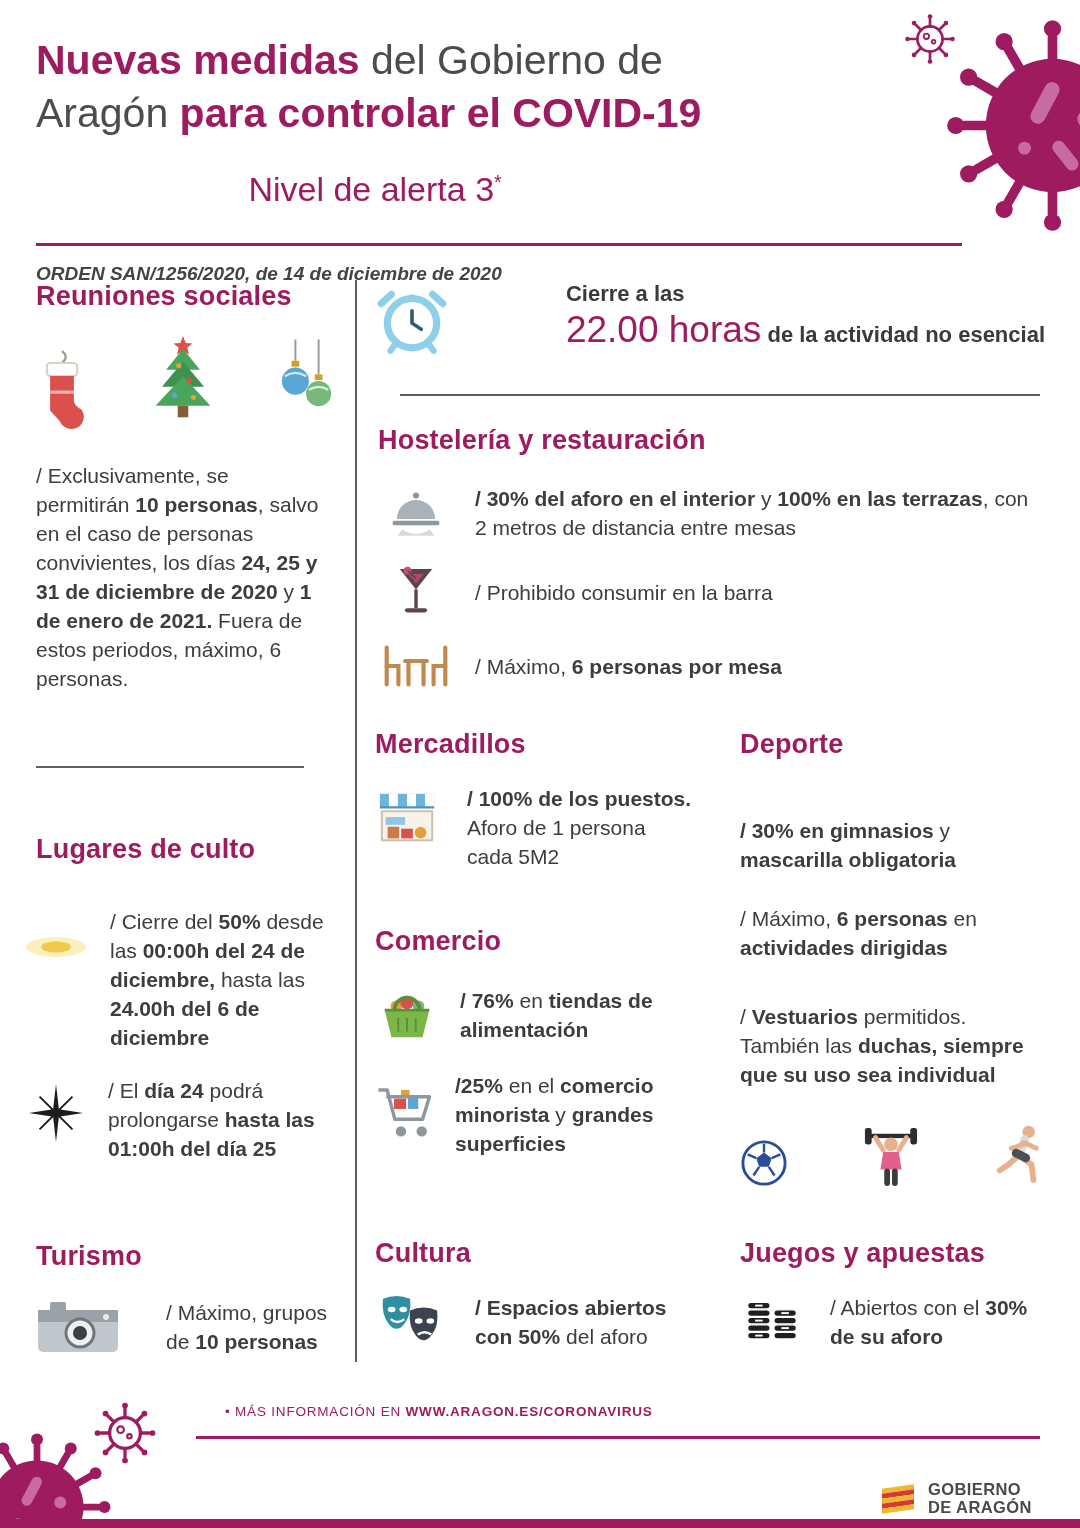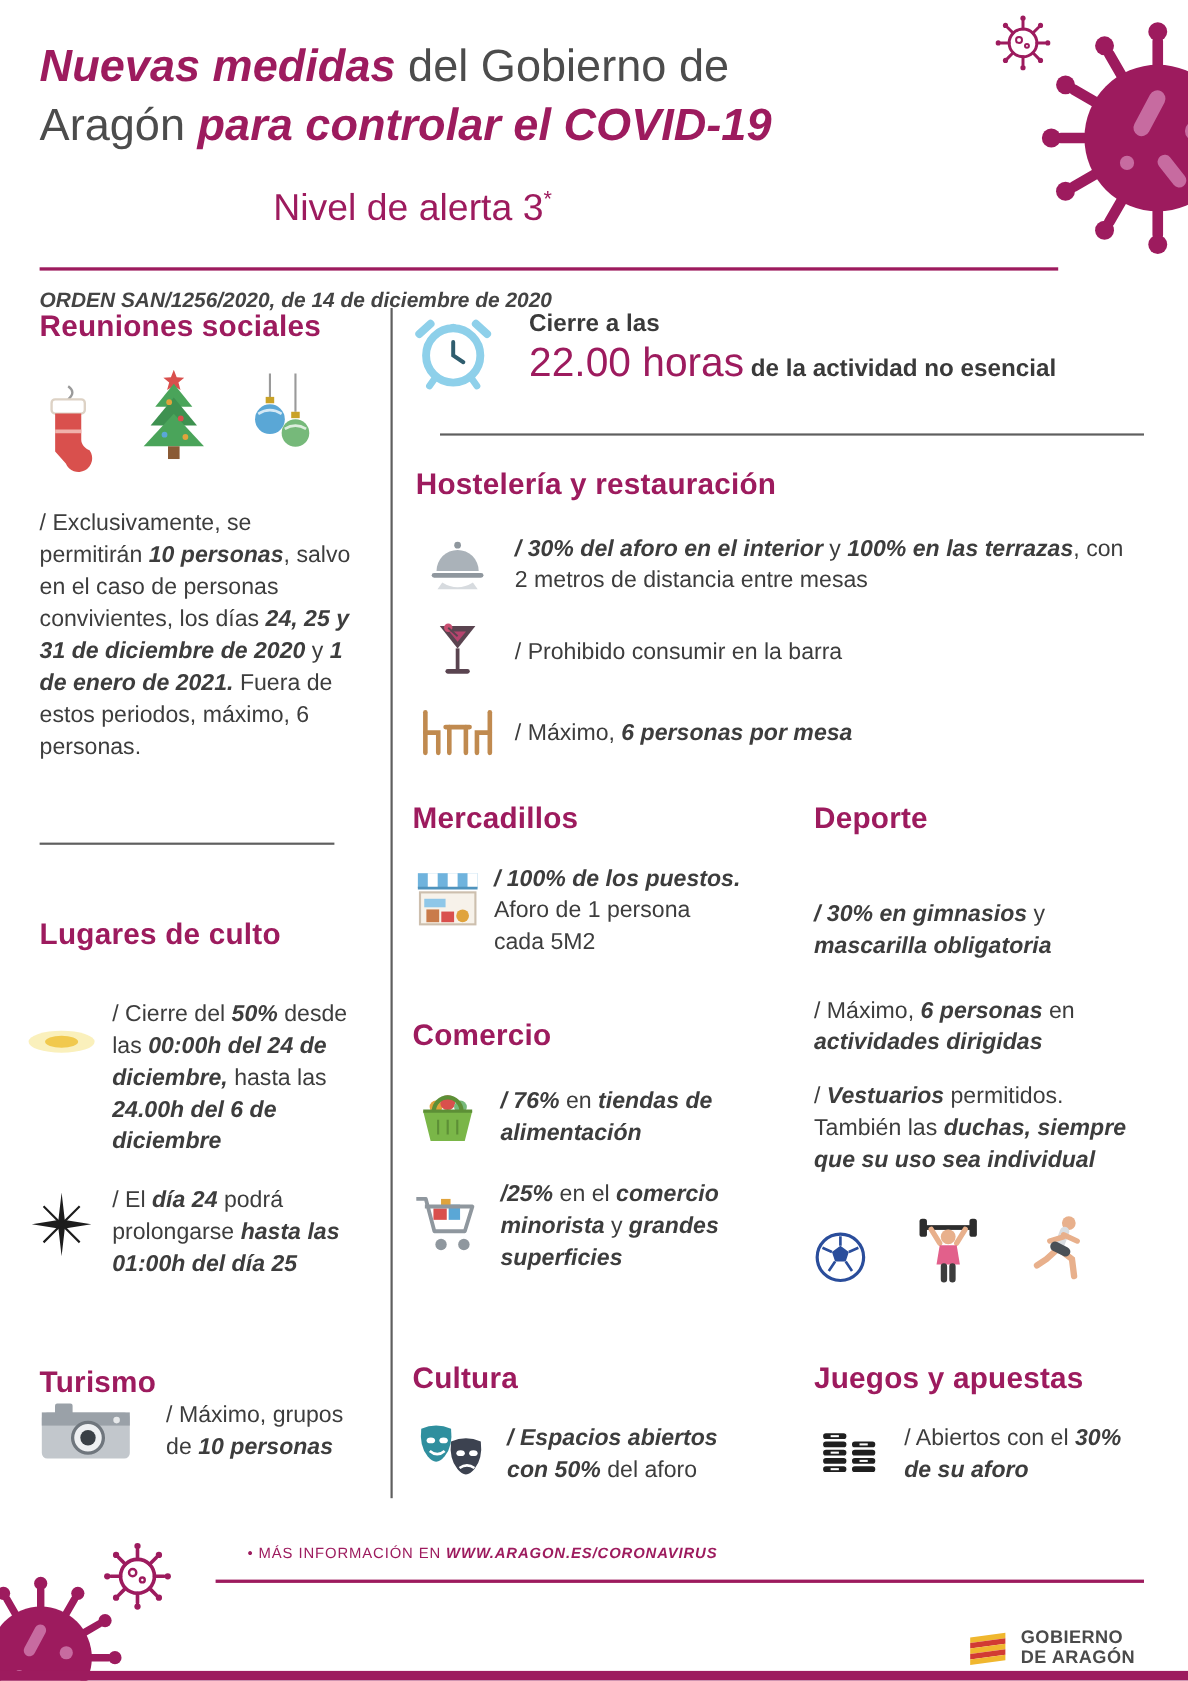--- a/index.html
+++ b/index.html
@@ -7,30 +7,30 @@
     --dark:#4c4c4c;
     --body:#3d3d3d;
     --line:#5f5f5f;
   }
   *{margin:0;padding:0;box-sizing:border-box;}
   body{background:#e8e8e8;font-family:"Liberation Sans",sans-serif;}
   .page{position:relative;width:1080px;height:1528px;margin:0 auto;background:#ffffff;overflow:hidden;}
   .abs{position:absolute;}
   .sec{font-size:27px;font-weight:700;color:var(--accent);letter-spacing:.2px;}
   .body-text{font-size:21px;line-height:29px;color:var(--body);}
-  .b{font-weight:700;font-style:italic;}
+  .b{font-weight:700;}
   .seg-accent{color:var(--accent);}
   .title{font-size:41px;line-height:53px;color:var(--dark);font-weight:400;}
   .alert-row{display:flex;align-items:flex-end;gap:54px;flex-direction:column;}
   .alert{font-size:34px;color:var(--accent);font-weight:400;}
   .alert sup{font-size:58%;}
   .order{font-size:19px;font-style:italic;font-weight:700;color:#444;padding-bottom:5px;}
   .rule{background:var(--accent);}
   .thin-line{background:var(--line);}
-  .row{display:flex;}
+  .row{display:flex;justify-content:space-between;}
   .icon-cell{flex:0 0 auto;display:flex;justify-content:center;}
   .closure-lead{font-size:22px;font-weight:700;color:#3a3a3a;}
   .closure-time{font-size:37px;font-weight:400;color:var(--accent);}
   .closure-suffix{font-size:22px;font-weight:700;color:#3a3a3a;}
   .footer-info{font-size:13.5px;letter-spacing:.8px;color:var(--accent);}
   .logo-text{font-size:16.5px;line-height:18px;font-weight:700;color:#4a4a4a;letter-spacing:.4px;}
 </style>
 </head>
 <body>
 
@@ -146,21 +146,21 @@
           <path d="M30 2 L33 28 L58 32 L33 36 L30 62 L27 36 L2 32 L27 28 Z" fill="#1d1d1d"></path>
           <path d="M13 15 L47 49 M47 15 L13 49" stroke="#1d1d1d" stroke-width="2"></path>
         </svg>
       </div>
       <p class="body-text" style="width:242px"><span>/ El </span><span class="b">día 24</span><span> podrá prolongarse </span><span class="b">hasta las 01:00h del día 25</span></p>
     </div>
   </section>
 
   <section class="abs" style="left:36px;top:1241px;width:320px">
     <div class="sec">Turismo</div>
-    <div class="row" style="gap:31px;align-items:center">
+    <div class="row" style="margin-top:26px;gap:31px;align-items:center">
       <svg width="84" height="58" viewBox="0 0 84 58">
         <rect x="2" y="12" width="80" height="42" rx="5" fill="#c2c7cc"></rect>
         <rect x="2" y="12" width="80" height="12" fill="#9aa1a8"></rect>
         <rect x="14" y="4" width="16" height="10" rx="2" fill="#9aa1a8"></rect>
         <circle cx="44" cy="35" r="14" fill="#eef0f2" stroke="#6f767d" stroke-width="3"></circle>
         <circle cx="44" cy="35" r="7" fill="#3a4046"></circle>
         <circle cx="70" cy="19" r="3" fill="#e7e9eb"></circle>
       </svg>
       <p class="body-text" style="width:190px"><span>/ Máximo, grupos de </span><span class="b">10 personas</span></p>
     </div>
@@ -295,21 +295,21 @@
         </svg>
       </div>
       <p class="body-text" style="width:225px"><span class="b">/ Espacios abiertos con 50%</span><span> del aforo</span></p>
     </div>
   </section>
 
   <section class="abs" style="left:740px;top:729px;width:305px">
     <div class="sec">Deporte</div>
     <p class="body-text" style="margin-top:56px"><span class="b">/ 30% en gimnasios</span><span> y </span><span class="b">mascarilla obligatoria</span></p>
     <p class="body-text" style="margin-top:30px"><span>/ Máximo, </span><span class="b">6 personas</span><span> en </span><span class="b">actividades dirigidas</span></p>
-    <p class="body-text" style="margin-top:20px"><span>/ </span><span class="b">Vestuarios</span><span> permitidos. También las </span><span class="b">duchas, siempre que su uso sea individual</span></p>
+    <p class="body-text" style="margin-top:40px"><span>/ </span><span class="b">Vestuarios</span><span> permitidos. También las </span><span class="b">duchas, siempre que su uso sea individual</span></p>
     <div class="row" style="margin-top:34px;gap:46px;align-items:flex-end">
       <svg width="48" height="48" viewBox="0 0 50 50">
         <circle cx="25" cy="25" r="22" fill="#ffffff" stroke="#2a4d9b" stroke-width="3"></circle>
         <polygon points="25,14 33,20 30,29 20,29 17,20" fill="#2a4d9b"></polygon>
         <path d="M25 14 V5 M33 20 l9 -4 M30 29 l6 9 M20 29 l-6 9 M17 20 l-9 -4" stroke="#2a4d9b" stroke-width="2.5" fill="none"></path>
       </svg>
       <svg width="56" height="64" viewBox="0 0 58 66">
         <rect x="2" y="5" width="7" height="17" rx="2.5" fill="#2d2d2d"></rect>
         <rect x="49" y="5" width="7" height="17" rx="2.5" fill="#2d2d2d"></rect>
         <rect x="8" y="11" width="42" height="4.5" fill="#2d2d2d"></rect>

